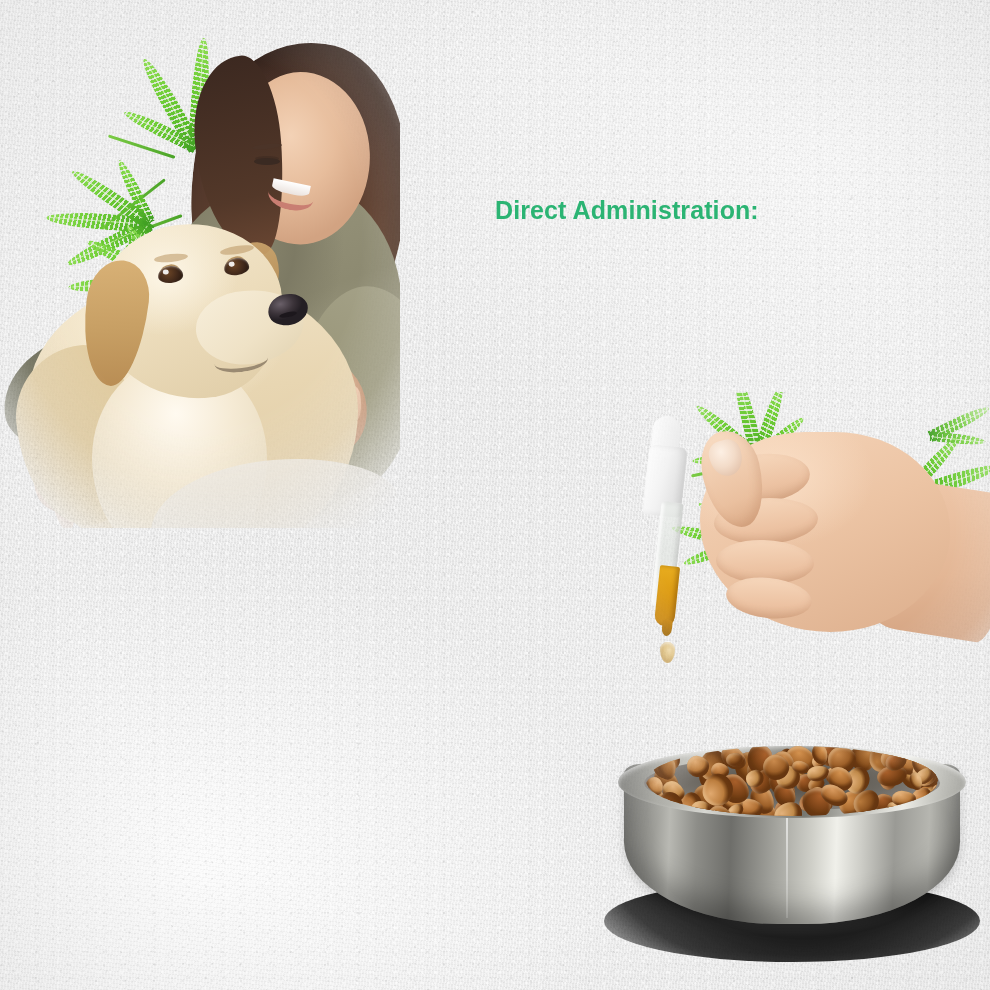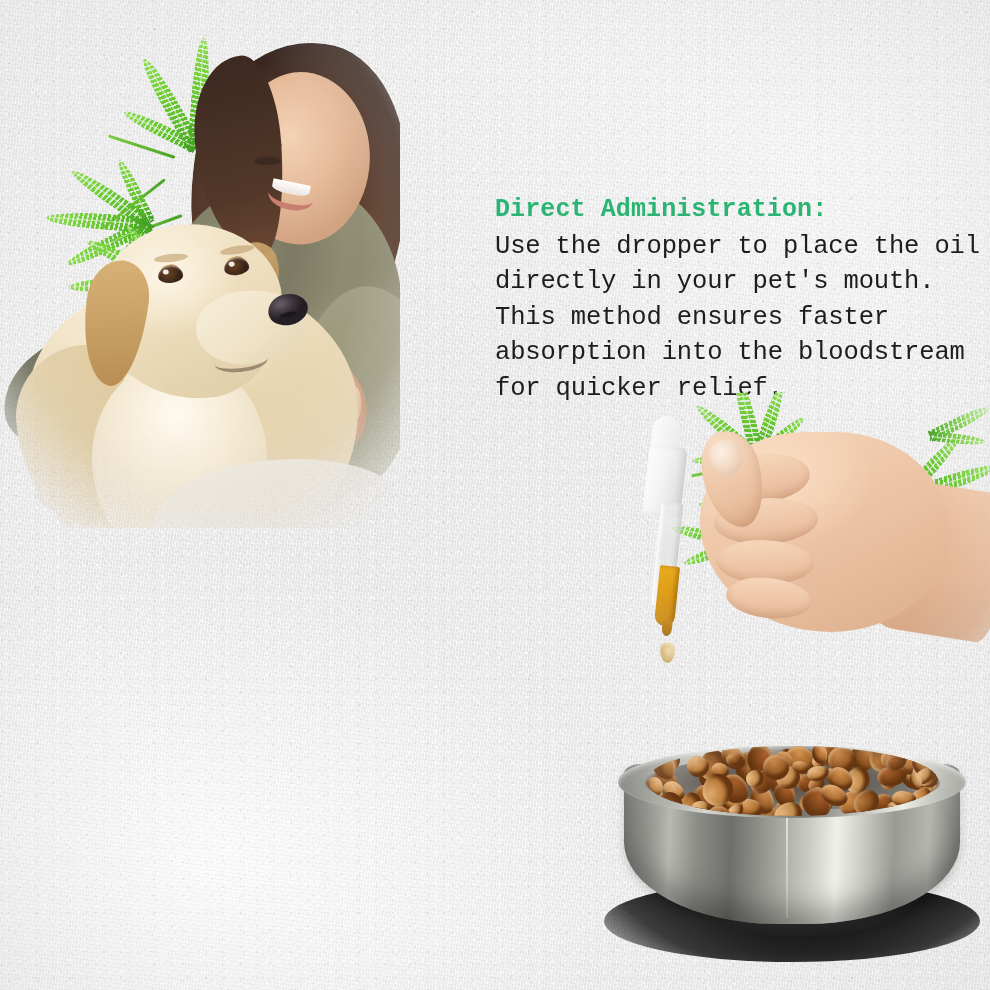--- a/index.html
+++ b/index.html
@@ -39,21 +39,21 @@
   .vign{
     background:radial-gradient(ellipse 80% 80% at 50% 50%, rgba(0,0,0,0) 55%, rgba(0,0,0,.045) 100%);
   }
 
   
   #title{
     position:absolute;left:495px;top:122px;
     font-size:46px;font-weight:bold;letter-spacing:.5px;
     color:#11413f;line-height:1;white-space:nowrap;
   }
-  .block{position:absolute;font-family:Liberation Mono, monospace;}
+  .block{position:absolute;}
   .sub{
     font-size:25px;font-weight:bold;color:#2bb473;line-height:1.15;
     margin:0 0 4px 0;letter-spacing:.1px;
   }
   .body{
     font-size:25.5px;color:#1d1d1d;line-height:35.5px;
     margin:0;letter-spacing:-.15px;
   }
   #block-direct{left:495px;top:196px;width:495px;}
   #block-food{left:94px;top:635px;width:430px;}
@@ -458,21 +458,20 @@
     <div class="d-brow" style="left:154px;top:226px;transform:rotate(-6deg);"></div>
     <div class="d-brow" style="left:220px;top:218px;transform:rotate(-9deg);"></div>
     <div class="d-eye" style="left:158px;top:238px;transform:rotate(-5deg);"></div>
     <div class="d-eye" style="left:224px;top:230px;transform:rotate(-8deg);"></div>
     <div class="d-blanket"></div>
   </div>
 
 
   <div class="block" id="block-direct">
     <p class="sub">Direct Administration:</p>
-    <p class="body">Use the dropper to place the oil directly in your pet's mouth. This method ensures faster absorption into the bloodstream for quicker relief.</p>
   </div>
 
   <div class="block" id="block-food">
   </div>
 
   <div id="photo-hand-dropper" class="fade-mask">
 
     <div class="leafgrp">
       <div class="stem" style="left:150px;top:70px;width:60px;transform:rotate(168deg);"></div>
 

